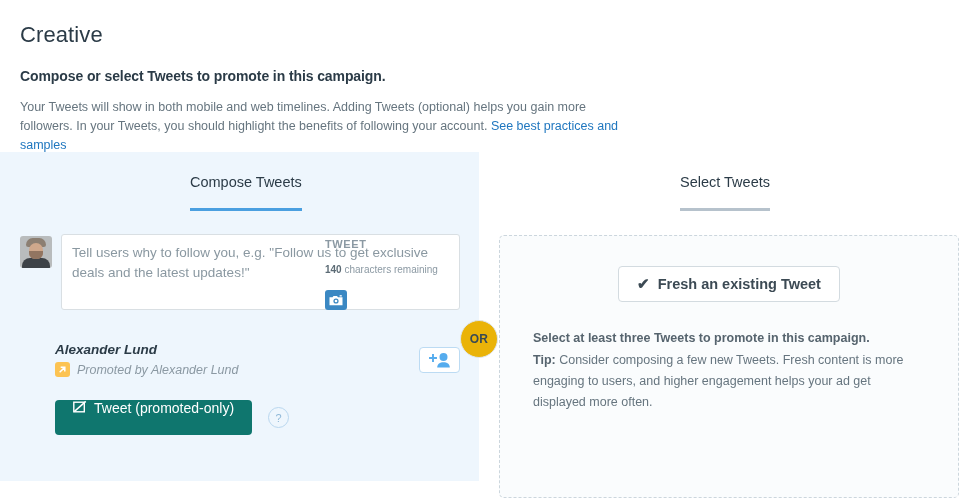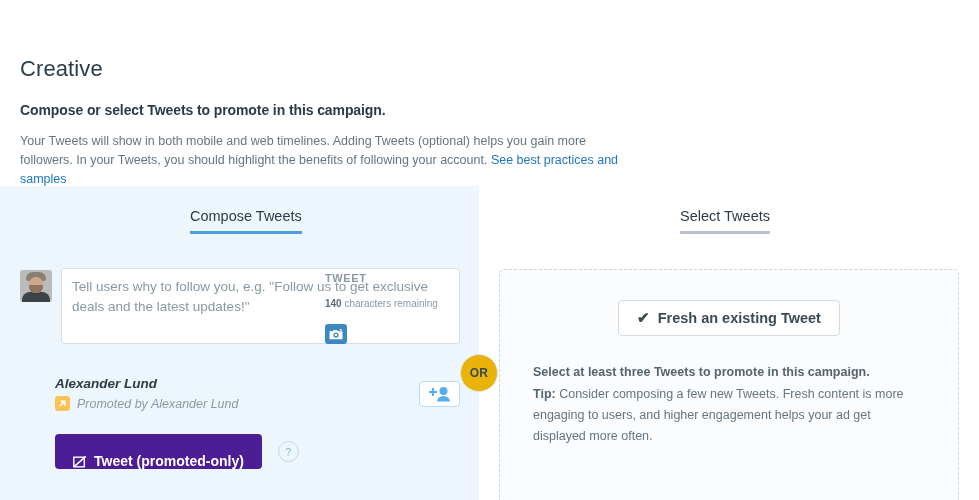--- a/index.html
+++ b/index.html
@@ -1,36 +1,36 @@
 <!DOCTYPE html>
 <html><head>
 <meta charset="utf-8">
 <style>
   html,body{margin:0;padding:0;}
   body{
     width:979px;height:500px;background:#ffffff;
     font-family:"Liberation Sans", sans-serif;
     color:#2f3a42;-webkit-font-smoothing:antialiased;overflow:hidden;
   }
-  .page{position:relative;width:979px;height:432px;margin-top:34px;}
+  .page{position:relative;width:979px;height:432px;}
 
   
   .header{padding:22px 20px 0 20px;}
   .h1{font-size:22px;font-weight:400;color:#2b3b47;letter-spacing:0.1px;}
   .h2{font-size:14px;font-weight:700;color:#2b3b47;margin-top:20px;letter-spacing:-0.1px;}
   .desc{font-size:12.5px;line-height:19px;color:#66757f;margin-top:14px;width:620px;}
   .desc a{color:#2077bf;text-decoration:none;}
 
   
   .panels{position:absolute;left:0;top:152px;width:979px;height:329px;}
   .panel-left{position:absolute;left:0;top:0;width:479px;height:329px;background:#eef6fd;}
   .panel-right{position:absolute;left:479px;top:0;width:500px;height:329px;background:#ffffff;}
   .topline{position:absolute;left:0;top:0;width:979px;height:1px;background:#f2f6f8;}
 
-  .tab{position:absolute;font-size:14.5px;color:#2b3b47;padding-bottom:7px;}
+  .tab{position:absolute;font-size:14.5px;color:#2b3b47;padding-bottom:18px;}
   .tab-compose{left:190px;top:22px;border-bottom:3px solid #4a9fe0;}
   .tab-select{left:680px;top:22px;border-bottom:3px solid #b6c2cc;}
 
   .or-badge{
     position:absolute;left:460px;top:168px;width:36px;height:36px;border-radius:50%;
     background:#eab308;border:1px solid #dfe6ea;
     display:flex;align-items:center;justify-content:center;
     font-size:12px;font-weight:700;color:#394a54;letter-spacing:0.3px;z-index:5;
   }
 
@@ -74,23 +74,23 @@
   }
   .ident-sub-txt{font-size:12.5px;color:#8b99a3;}
   .follow-btn{
     width:41px;height:26px;border:1px solid #bcdbf3;border-radius:4px;background:#fff;
     display:flex;align-items:center;justify-content:center;cursor:pointer;padding:0;
   }
 
   
   .tw-row{position:absolute;left:55px;top:248px;display:flex;align-items:center;}
   .tw-btn{
-    height:35px;padding:0 18px;border:none;border-radius:4px;background:#4c1d95;
-    color:#ffffff;font-family:"Liberation Sans",sans-serif;font-size:14px;font-weight:700;
-    display:flex;align-items:flex-end;cursor:default;
+    height:35px;padding:0 18px;border:none;border-radius:4px;background:#0f766e;
+    color:#ffffff;font-family:"Liberation Sans",sans-serif;font-size:14px;font-weight:400;
+    display:flex;align-items:flex-start;cursor:default;
   }
   .tw-btn .gl{margin-right:7px;display:flex;}
   .help{
     margin-left:16px;width:19px;height:19px;border-radius:50%;border:1px solid #b9d7ef;
     display:flex;align-items:center;justify-content:center;font-size:11px;color:#8fb8d8;cursor:pointer;
   }
 
   
   .dashbox{
     position:absolute;left:499px;top:83px;width:460px;height:263px;box-sizing:border-box;

